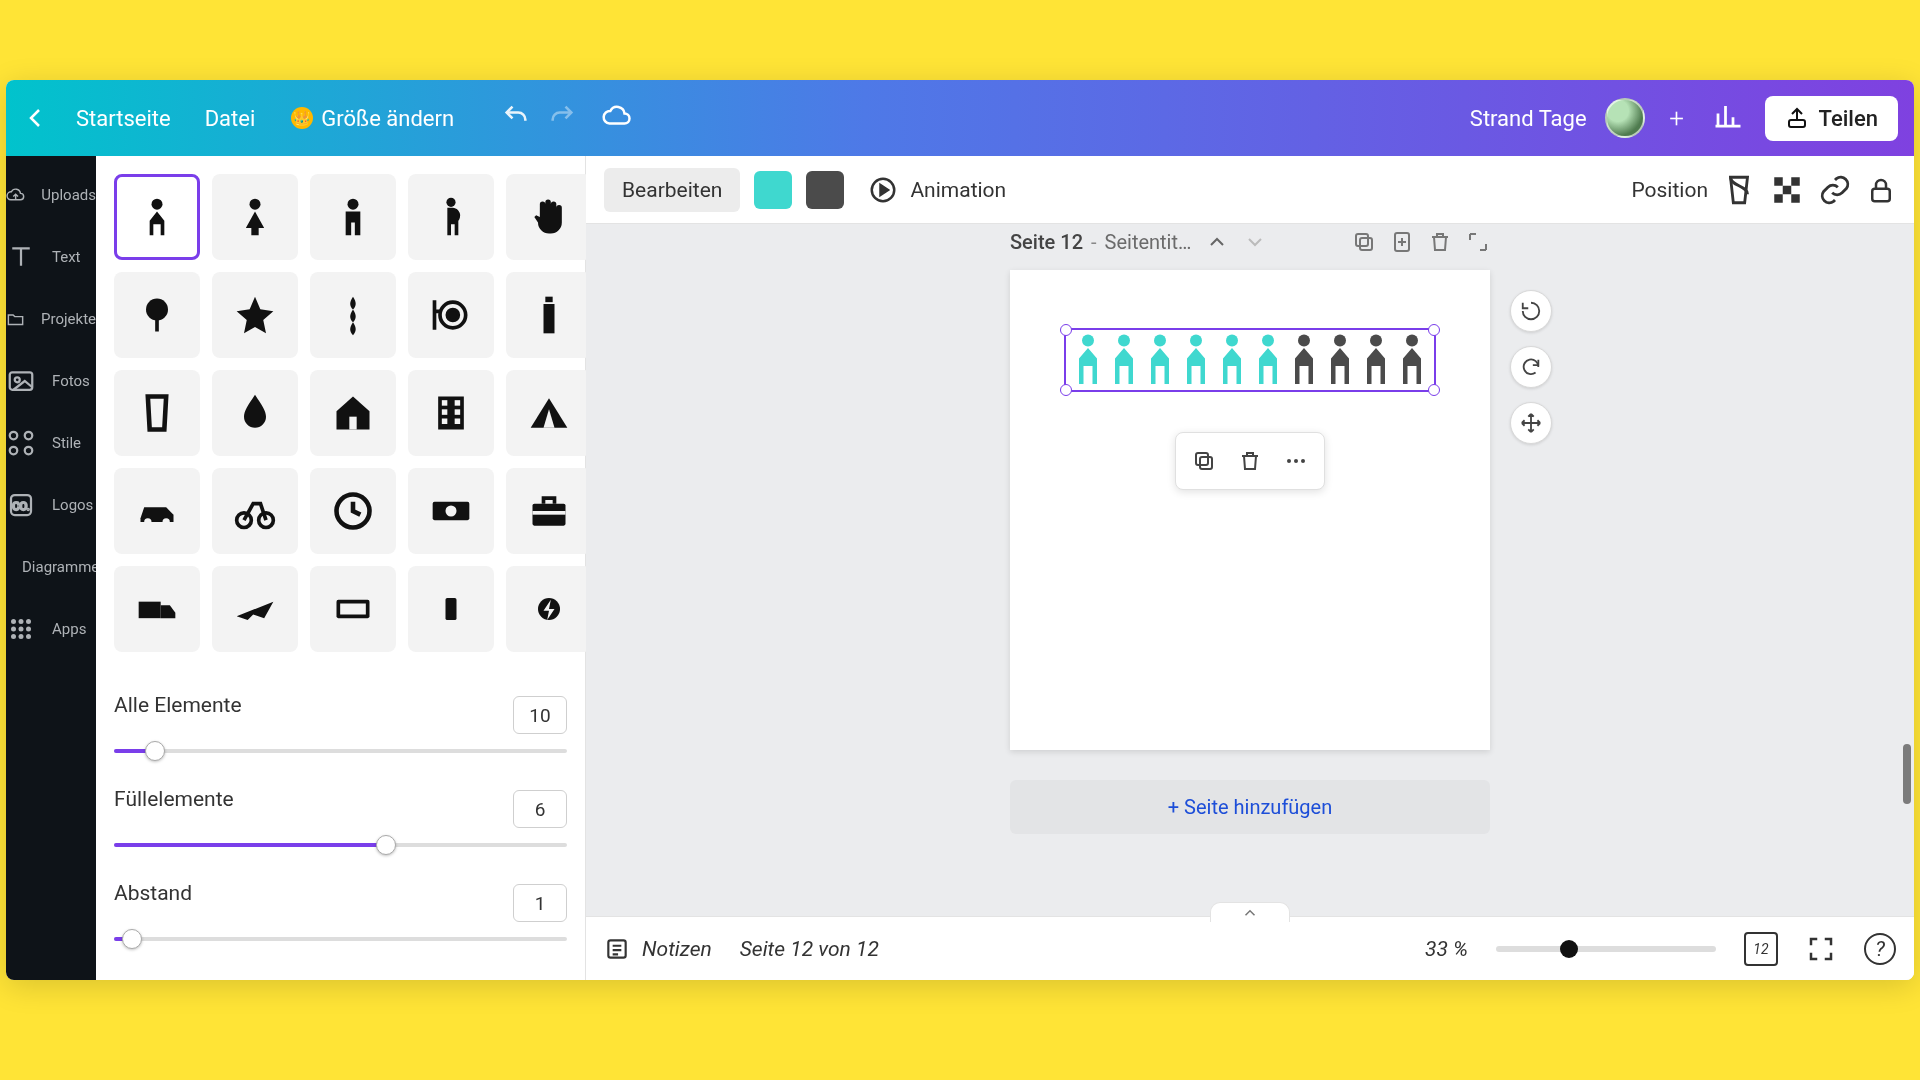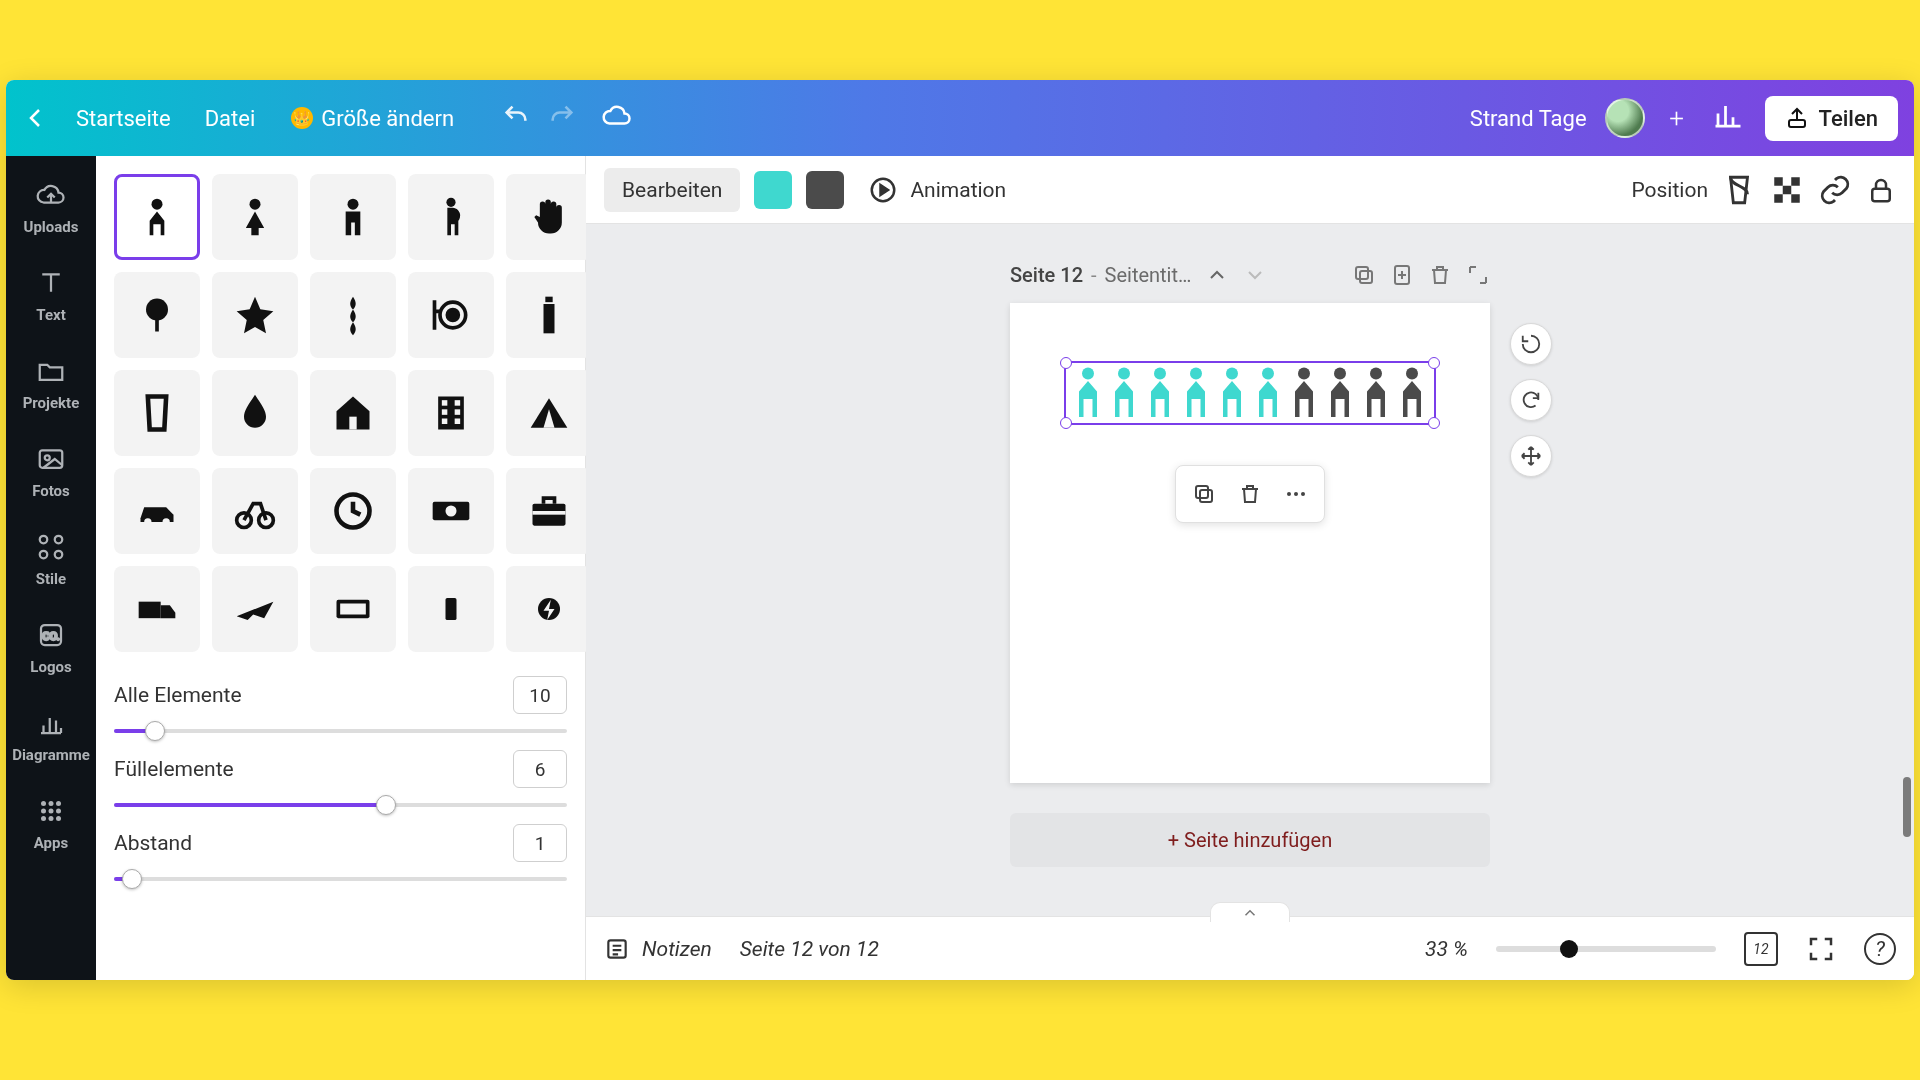--- a/index.html
+++ b/index.html
@@ -74,23 +74,22 @@
 
   
   .main { flex:1; display:flex; overflow:hidden; }
 
   
   .rail {
     width:90px;background:#0e1318;color:#aeb2b6;display:flex;flex-direction:column;align-items:center;
     padding-top:10px;gap:4px;
   }
   .rail .ritem {
-    width:100%;display:flex;flex-direction:column;align-items:center;gap:8px;padding:14px 0;cursor:pointer;
+    width:100%;display:flex;flex-direction:row;align-items:center;gap:16px;padding:14px 0;cursor:pointer;
     font-size:15px;
-    font-weight:bold;
   }
   .rail .ritem svg { width:30px;height:30px; }
   .rail .ritem span { font-size:15px; }
 
   
   .side {
     width:490px;background:#fff;border-right:1px solid #e3e3e3;display:flex;flex-direction:column;
   }
   .side-head {
     height:68px;display:flex;align-items:center;gap:16px;padding:0 18px;border-bottom:1px solid #eee;
@@ -106,21 +105,21 @@
   }
   .icon-cell.selected { background:#fff;border:3px solid #7a3eea; }
   .icon-cell svg { width:44px;height:44px; }
   .icon-cell.halfcut svg { height:30px; }
   .sliders { padding:6px 18px 18px; display:flex;flex-direction:column;gap:8px;}
   .srow { display:flex;flex-direction:column;gap:6px;}
   .srow .srow-top { display:flex;justify-content:space-between;align-items:center;}
   .srow label { font-size:21px;color:#333;}
   .srow .valbox {
     width:54px;height:38px;border:1px solid #cfcfcf;border-radius:6px;display:flex;align-items:center;justify-content:center;
-    font-size:19px;color:#333;
+    font-size:19px;color:#333;margin-top:20px;
   }
   .slider-track { position:relative;height:22px;display:flex;align-items:center;}
   .slider-track .line { height:4px;background:#ddd;width:100%;border-radius:2px;position:relative;}
   .slider-track .line .fill { position:absolute;left:0;top:0;bottom:0;background:#7a3eea;border-radius:2px;}
   .slider-track .thumb {
     position:absolute;width:20px;height:20px;border-radius:50%;background:#fff;border:1px solid #aaa;
     top:1px;transform:translateX(-50%);cursor:grab;box-shadow:0 1px 3px rgba(0,0,0,.25);
   }
 
   
@@ -134,21 +133,21 @@
   .swatch { width:38px;height:38px;border-radius:6px;cursor:pointer;}
   .sw-teal { background:#3fd8cf;}
   .sw-dark { background:#4b4b4b;}
   .toolbar .anim { display:flex;align-items:center;gap:12px;font-size:21px;color:#333;cursor:pointer;margin-left:10px;}
   .toolbar .spacer { flex:1;}
   .toolbar .pos { font-size:21px;color:#333;cursor:pointer;}
   .toolbar .tb-icon { width:34px;height:34px;color:#333;cursor:pointer;}
   .toolbar .lock { width:30px;height:30px;}
 
   .stage-outer { flex:1;position:relative;overflow:hidden;}
-  .stage-scroll { position:absolute;inset:0;display:flex;flex-direction:column;align-items:center;padding-top:0;margin-top:33px;}
+  .stage-scroll { position:absolute;inset:0;display:flex;flex-direction:column;align-items:center;padding-top:0;}
   .page-meta {
     width:480px;display:flex;align-items:center;gap:14px;color:#6b6b6b;font-size:20px;margin-top:0;
     position:absolute;left:calc(50% - 240px);top:6px;
   }
   .page-meta .title-part { display:flex;align-items:center;gap:8px;white-space:nowrap;overflow:hidden;text-overflow:ellipsis;}
   .page-meta .num { color:#444;font-weight:500;}
   .page-meta .dash{color:#888;}
   .page-meta .icons { display:flex;gap:14px;margin-left:auto;}
   .page-meta .pm-ic { width:24px;height:24px;color:#777;cursor:pointer;}
 
@@ -179,21 +178,21 @@
   .ctx {
     position:absolute;left:50%;top:208px;transform:translateX(-50%);
     background:#fff;border:1px solid #e0e0e0;border-radius:8px;display:flex;gap:6px;padding:8px;
     box-shadow:0 2px 8px rgba(0,0,0,.12);
   }
   .ctx .ci { width:40px;height:40px;display:flex;align-items:center;justify-content:center;cursor:pointer;color:#444;border-radius:6px;}
 
   .add-page-btn {
     position:absolute;left:50%;top:556px;transform:translateX(-50%);
     width:480px;height:54px;background:#e3e4e6;border-radius:6px;
-    display:flex;align-items:center;justify-content:center;color:#7f1d1d;font-size:20px;cursor:pointer;
+    display:flex;align-items:center;justify-content:center;color:#1d4ed8;font-size:20px;cursor:pointer;
   }
 
   .bottom-bar {
     height:64px;background:#fff;border-top:1px solid #e3e3e3;display:flex;align-items:center;
     padding:0 18px;gap:28px;color:#333;font-size:21px;
   }
   .bottom-bar .notes { display:flex;align-items:center;gap:12px;cursor:pointer;}
   .bottom-bar .spacer{flex:1;}
   .bottom-bar .zoom-slider{width:220px;height:6px;background:#ddd;border-radius:3px;position:relative;}
   .bottom-bar .zoom-thumb{position:absolute;width:18px;height:18px;border-radius:50%;background:#111;top:-6px;left:33%;transform:translateX(-50%);}

